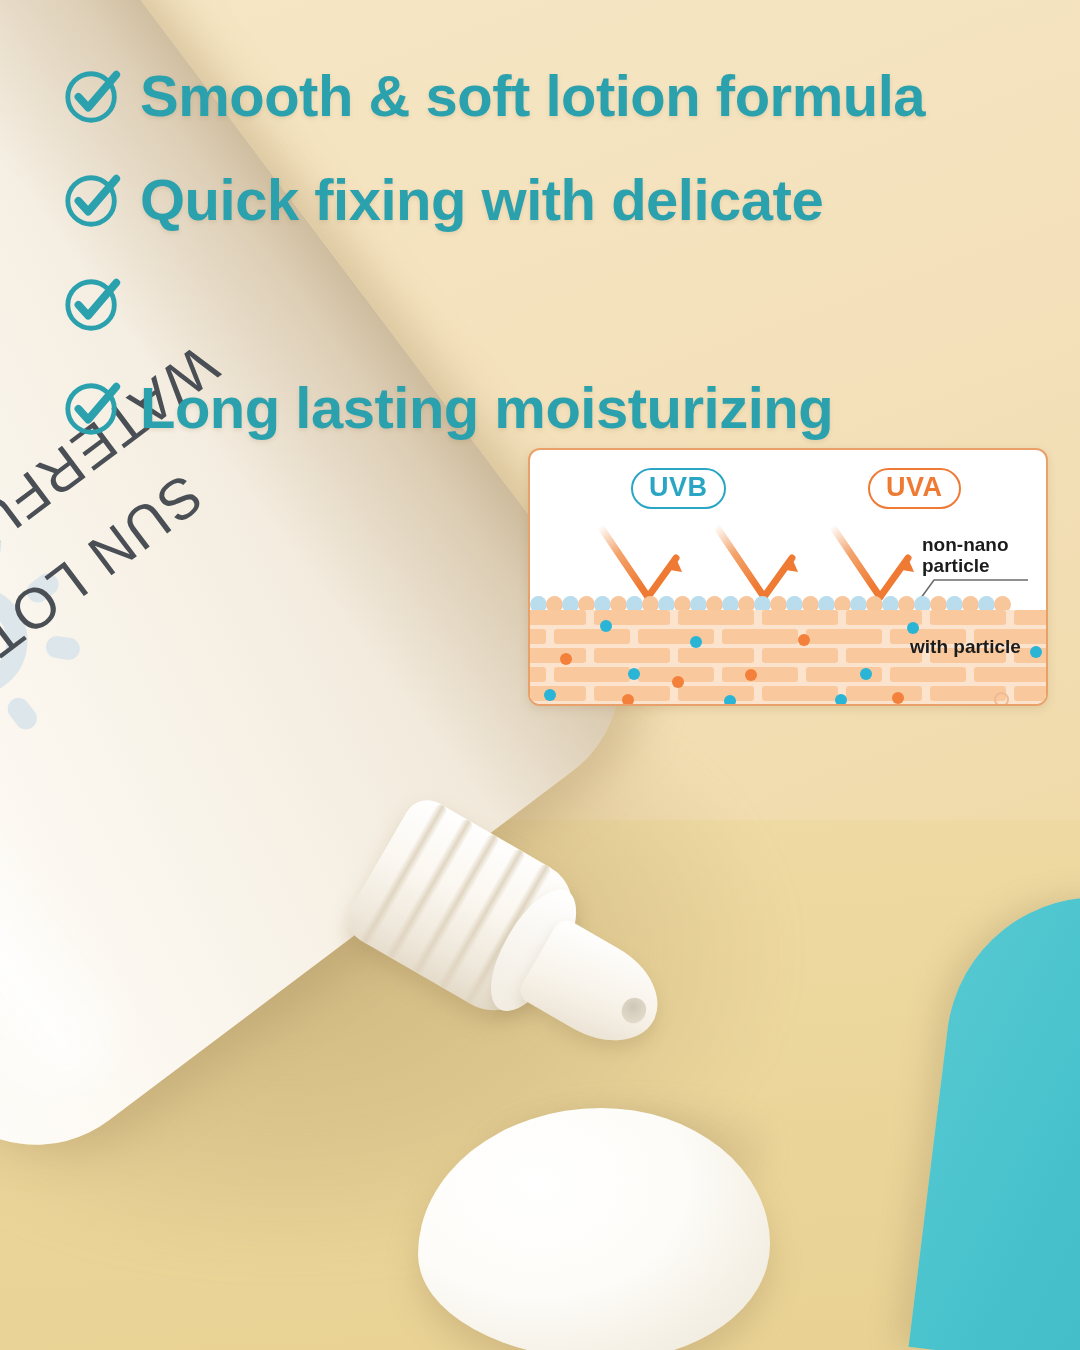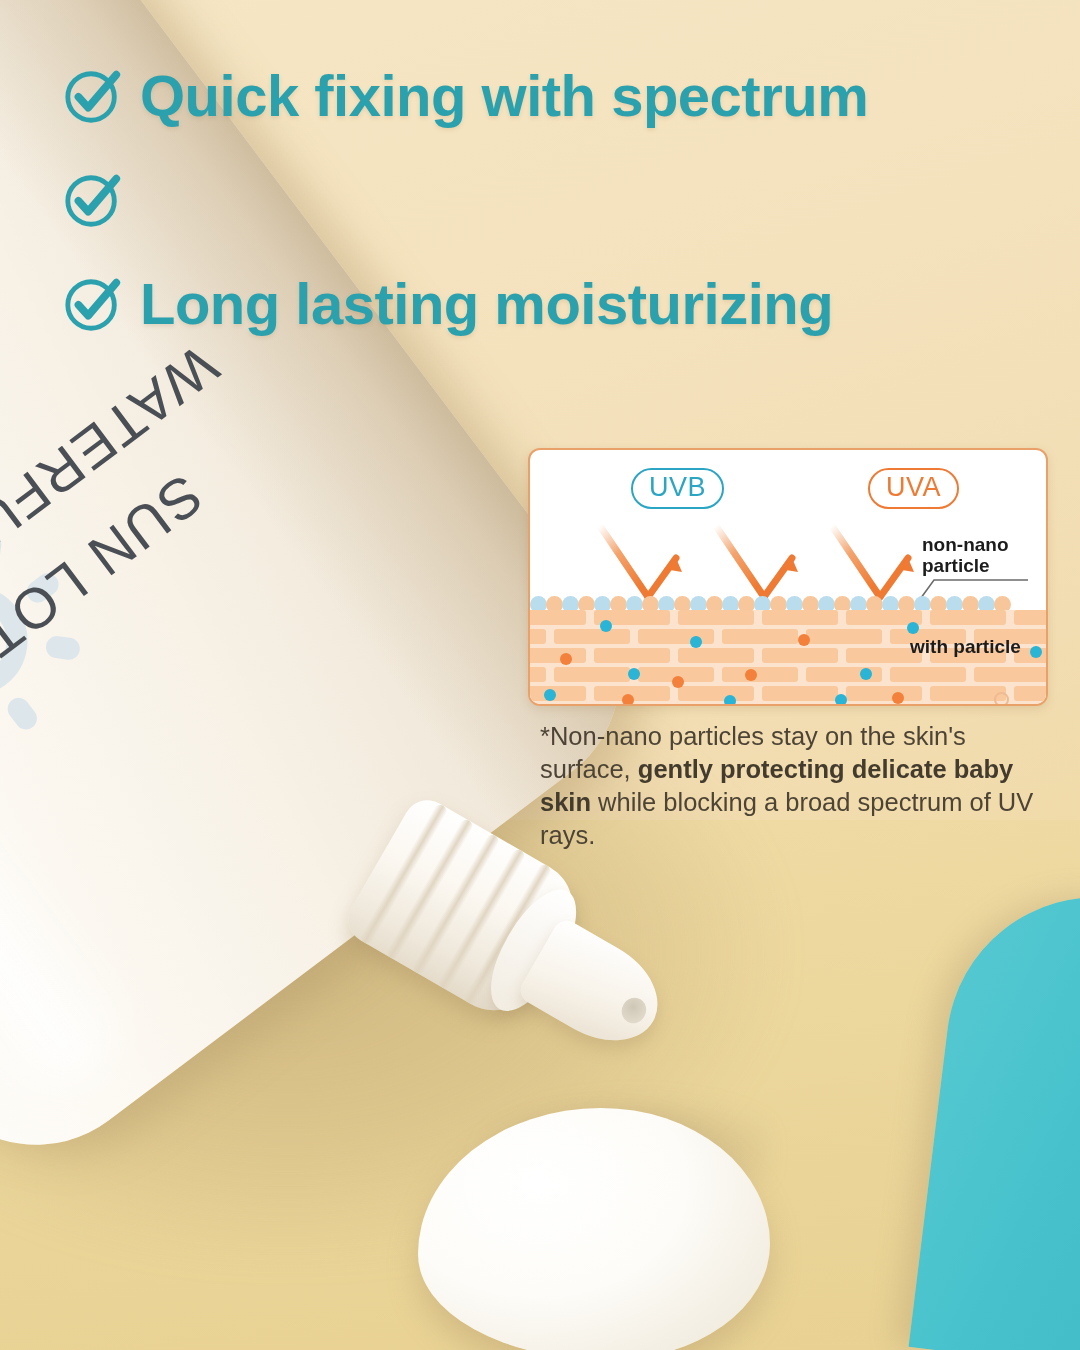--- a/index.html
+++ b/index.html
@@ -121,21 +121,21 @@
 
   
   .uv-panel{
     position:absolute;left:528px;top:448px;width:516px;height:254px;
     background:#ffffff;border:2px solid #eaa169;border-radius:12px;
     overflow:hidden;box-shadow:0 3px 10px rgba(160,130,85,.22);
   }
   .uv-badge{
     position:absolute;top:18px;
     border-radius:999px;border:2.5px solid;
-    padding:2px 16px 4px;font-size:27px;font-weight:400;letter-spacing:.5px;
+    padding:2px 16px 4px;font-size:27px;font-weight:700;letter-spacing:.5px;
     background:#fff;
   }
   .uv-badge.uvb{left:101px;color:#2aa6c4;border-color:#2aa6c4;}
   .uv-badge.uva{left:338px;color:#ef7a33;border-color:#ef7a33;}
   .uv-svg{position:absolute;left:0;top:0;width:516px;height:254px;}
   .particle-band{
     position:absolute;left:0;top:143px;width:520px;height:22px;
     display:flex;align-items:center;
   }
   .pdot{width:17px;height:17px;border-radius:50%;margin-right:-1px;flex:0 0 auto;}
@@ -210,21 +210,28 @@
   <div class="blob-shadow"></div>
   <div class="blob"></div>
   <div class="teal-prop"></div>
 
   <div class="features">
     <div class="feature-row">
       <svg class="check-icon" viewBox="0 0 64 64">
         <circle cx="30" cy="33" r="24" fill="none" stroke="#2ba1ae" stroke-width="5"></circle>
         <path d="M17 33 L27 44 L56 10" fill="none" stroke="#2ba1ae" stroke-width="8" stroke-linecap="round" stroke-linejoin="round"></path>
       </svg>
-      <div class="feature-text">Quick fixing with spectrum</div>
+      <div class="feature-text">Smooth &amp; soft lotion formula</div>
+    </div>
+    <div class="feature-row">
+      <svg class="check-icon" viewBox="0 0 64 64">
+        <circle cx="30" cy="33" r="24" fill="none" stroke="#2ba1ae" stroke-width="5"></circle>
+        <path d="M17 33 L27 44 L56 10" fill="none" stroke="#2ba1ae" stroke-width="8" stroke-linecap="round" stroke-linejoin="round"></path>
+      </svg>
+      <div class="feature-text">Quick fixing with delicate</div>
     </div>
     <div class="feature-row">
       <svg class="check-icon" viewBox="0 0 64 64">
         <circle cx="30" cy="33" r="24" fill="none" stroke="#2ba1ae" stroke-width="5"></circle>
         <path d="M17 33 L27 44 L56 10" fill="none" stroke="#2ba1ae" stroke-width="8" stroke-linecap="round" stroke-linejoin="round"></path>
       </svg>
     </div>
     <div class="feature-row">
       <svg class="check-icon" viewBox="0 0 64 64">
         <circle cx="30" cy="33" r="24" fill="none" stroke="#2ba1ae" stroke-width="5"></circle>
@@ -371,18 +378,14 @@
       <div class="nano hollow" style="left:464px;top:82px;width:11px;height:11px;"></div>
     </div>
 
     <div class="callout-text callout-nonnano">
       <div>non-nano</div>
       <div>particle</div>
     </div>
     <div class="callout-text callout-nano">with particle</div>
   </div>
 
-  <div class="caption">
-    <span>*Non-nano particles stay on the skin's surface,</span>
-    <b>gently protecting delicate baby skin</b><span> while blocking a broad spectrum of UV rays.</span>
-  </div>
 
 </div>
 
 </body></html>

